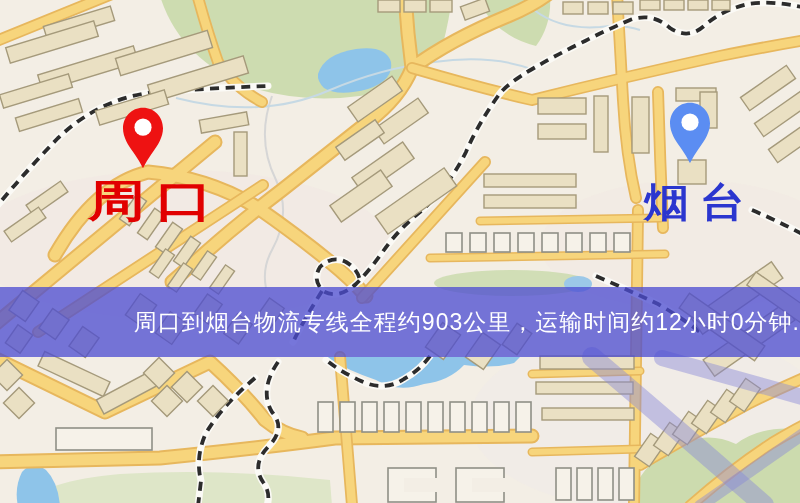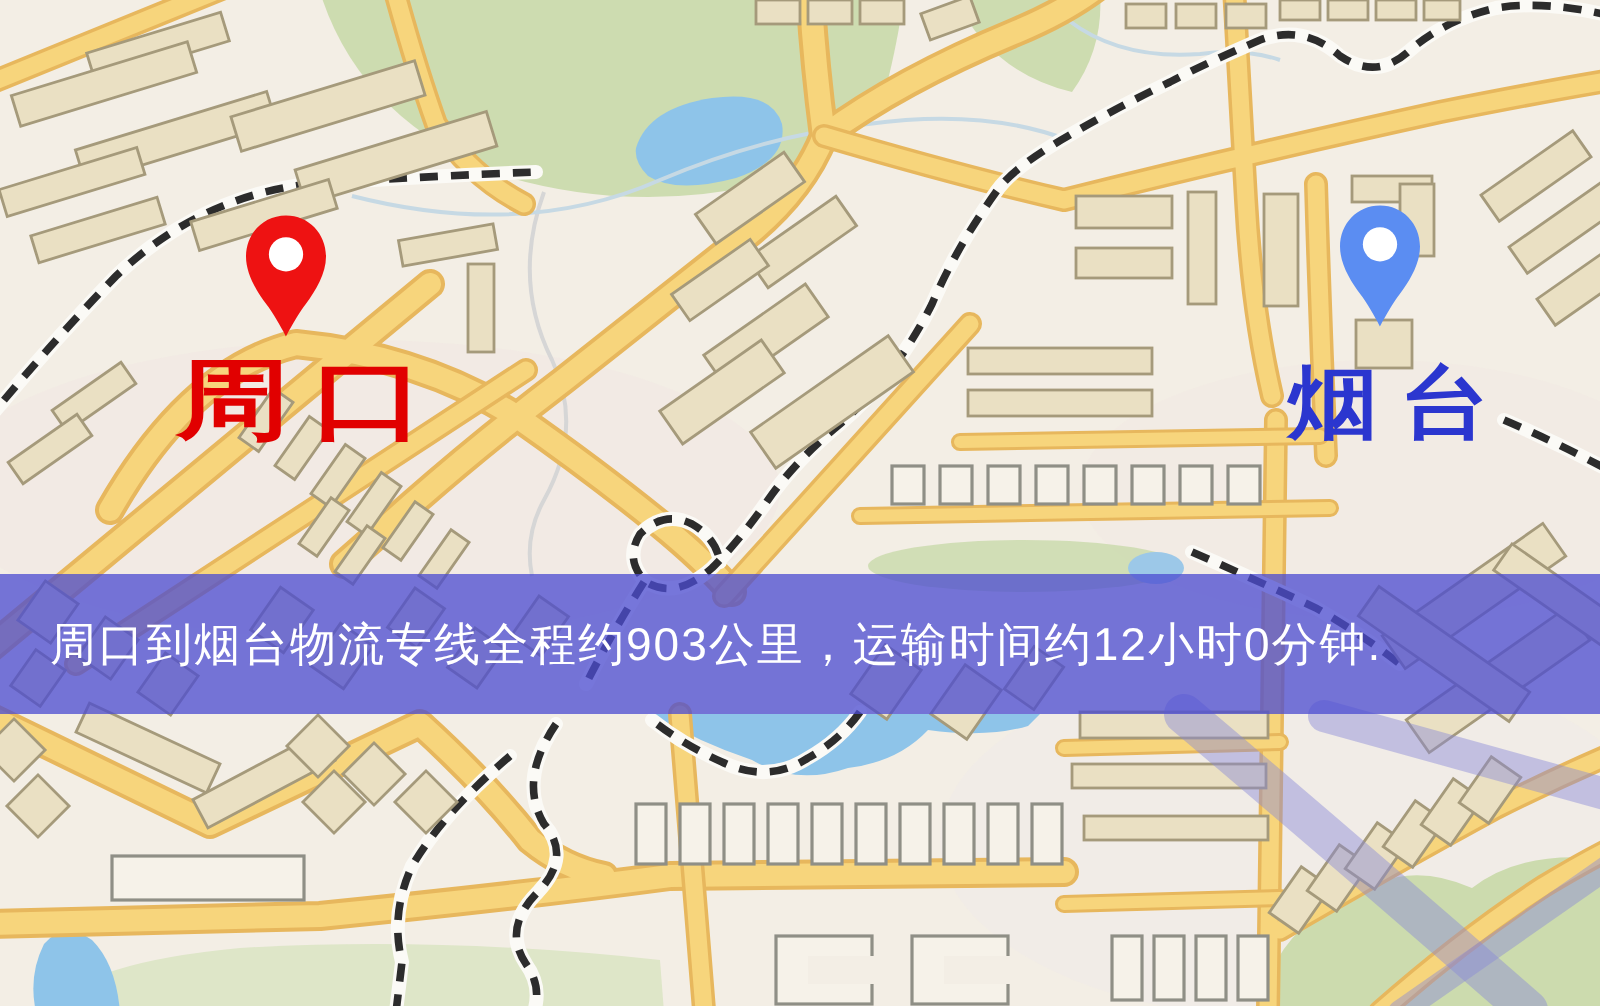--- a/index.html
+++ b/index.html
@@ -26,21 +26,21 @@
   .city-label{
     position:absolute;font-weight:bold;white-space:nowrap;
     transform-origin:left top;line-height:1;
   }
   .label-origin{left:88px;top:179px;font-size:44px;letter-spacing:8px;color:#e10000;transform:scaleX(1.3);}
   .label-dest{left:644px;top:182px;font-size:40px;letter-spacing:10px;color:#2b36cf;transform:scaleX(1.12);}
 
   .banner{
     position:absolute;left:0;top:287px;width:800px;height:70px;
     background:rgba(76,76,209,0.76);
-    display:flex;align-items:center;box-sizing:border-box;padding-left:25px;
+    display:flex;align-items:center;box-sizing:border-box;padding-left:25px;justify-content:flex-end;
   }
   .banner-text{color:#ffffff;font-size:23px;letter-spacing:1px;white-space:nowrap;}
 </style>
 </head>
 <body>
 
 <div class="stage">
 
   <svg class="map-svg" viewBox="0 0 800 503" aria-hidden="true">
 

